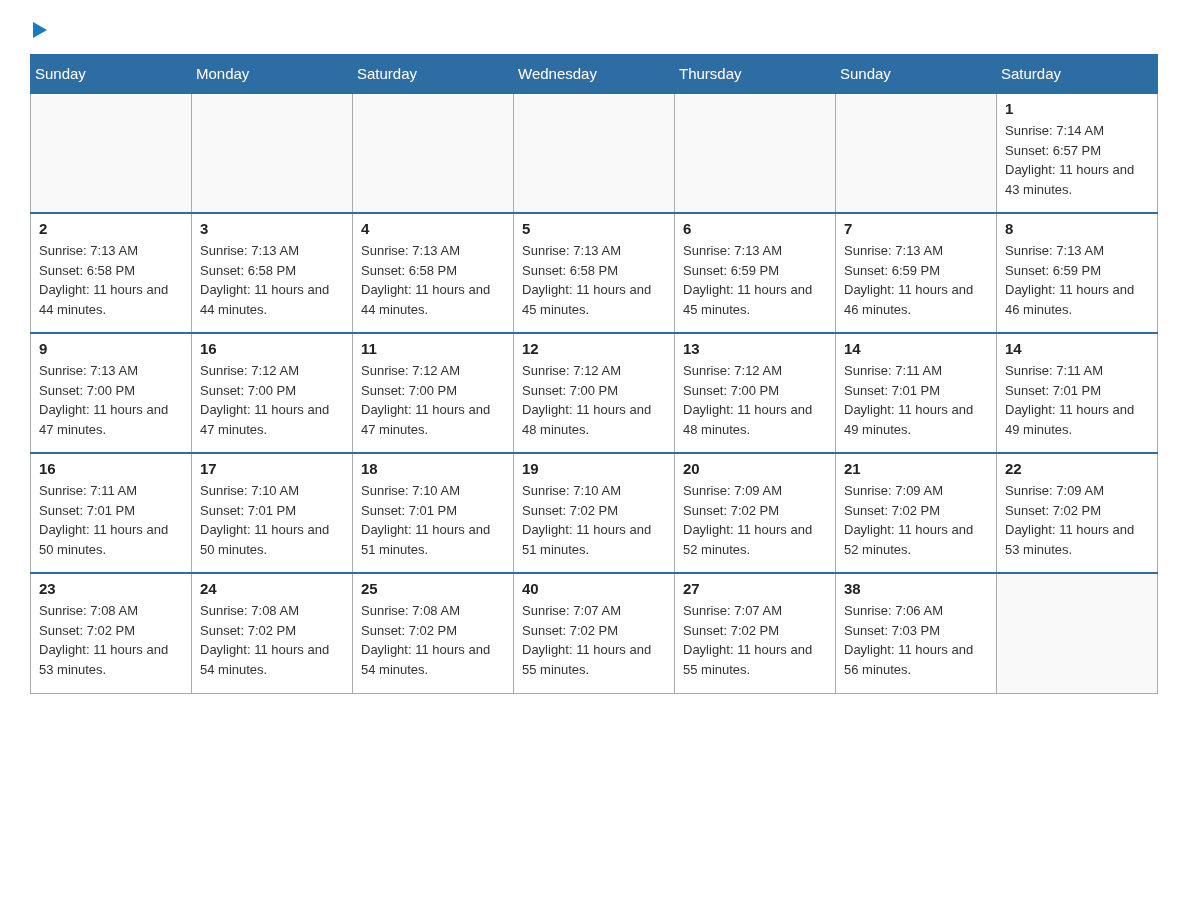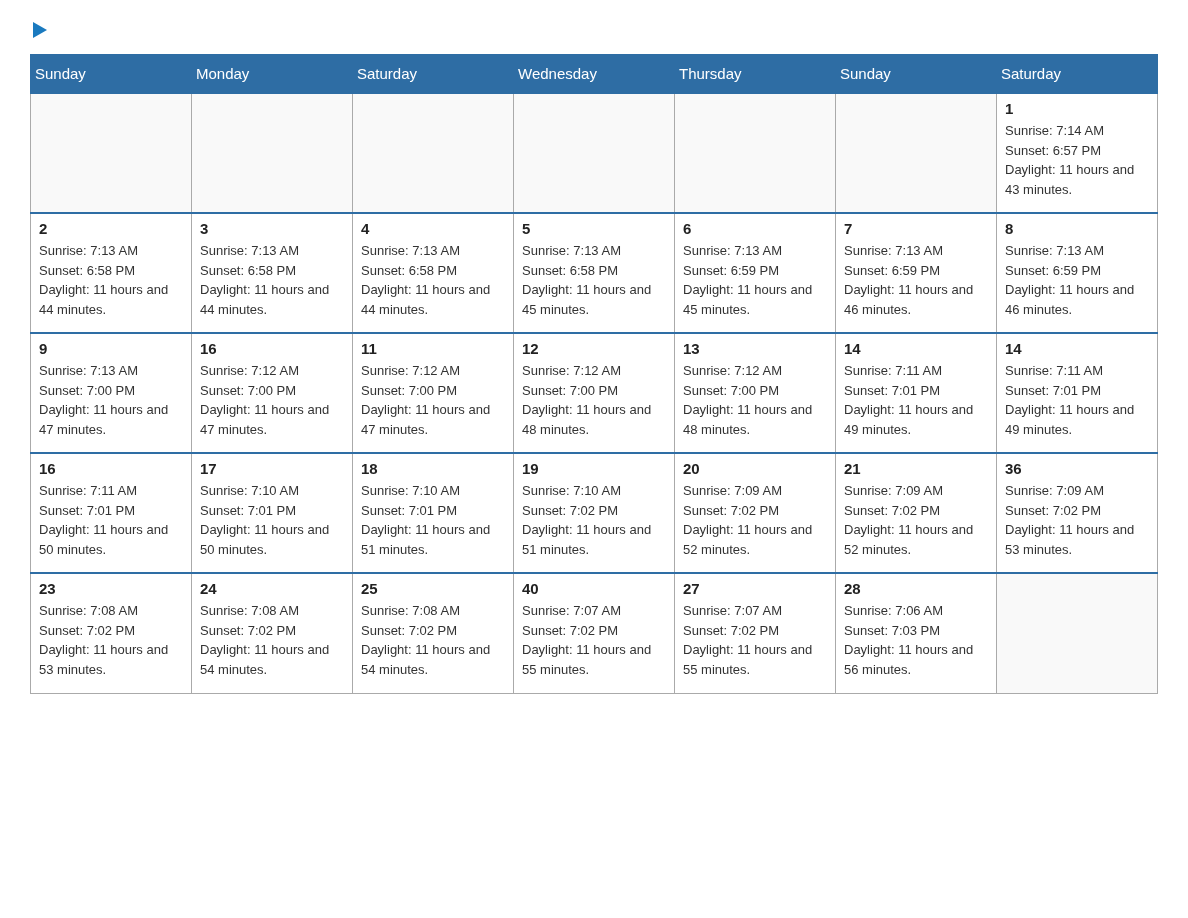--- a/index.html
+++ b/index.html
@@ -195,21 +195,21 @@
         </td>
         <td>
           <div class="day-number">20</div>
           <div class="day-info">Sunrise: 7:09 AM<br>Sunset: 7:02 PM<br>Daylight: 11 hours and 52 minutes.</div>
         </td>
         <td>
           <div class="day-number">21</div>
           <div class="day-info">Sunrise: 7:09 AM<br>Sunset: 7:02 PM<br>Daylight: 11 hours and 52 minutes.</div>
         </td>
         <td>
-          <div class="day-number">36</div>
+          <div class="day-number">22</div>
           <div class="day-info">Sunrise: 7:09 AM<br>Sunset: 7:02 PM<br>Daylight: 11 hours and 53 minutes.</div>
         </td>
       </tr>
       <tr class="week-row">
         <td>
           <div class="day-number">23</div>
           <div class="day-info">Sunrise: 7:08 AM<br>Sunset: 7:02 PM<br>Daylight: 11 hours and 53 minutes.</div>
         </td>
         <td>
           <div class="day-number">24</div>
@@ -221,19 +221,19 @@
         </td>
         <td>
           <div class="day-number">40</div>
           <div class="day-info">Sunrise: 7:07 AM<br>Sunset: 7:02 PM<br>Daylight: 11 hours and 55 minutes.</div>
         </td>
         <td>
           <div class="day-number">27</div>
           <div class="day-info">Sunrise: 7:07 AM<br>Sunset: 7:02 PM<br>Daylight: 11 hours and 55 minutes.</div>
         </td>
         <td>
-          <div class="day-number">28</div>
+          <div class="day-number">38</div>
           <div class="day-info">Sunrise: 7:06 AM<br>Sunset: 7:03 PM<br>Daylight: 11 hours and 56 minutes.</div>
         </td>
         <td class="empty-cell"></td>
       </tr>
     </tbody>
 </table>
 
 </body></html>

